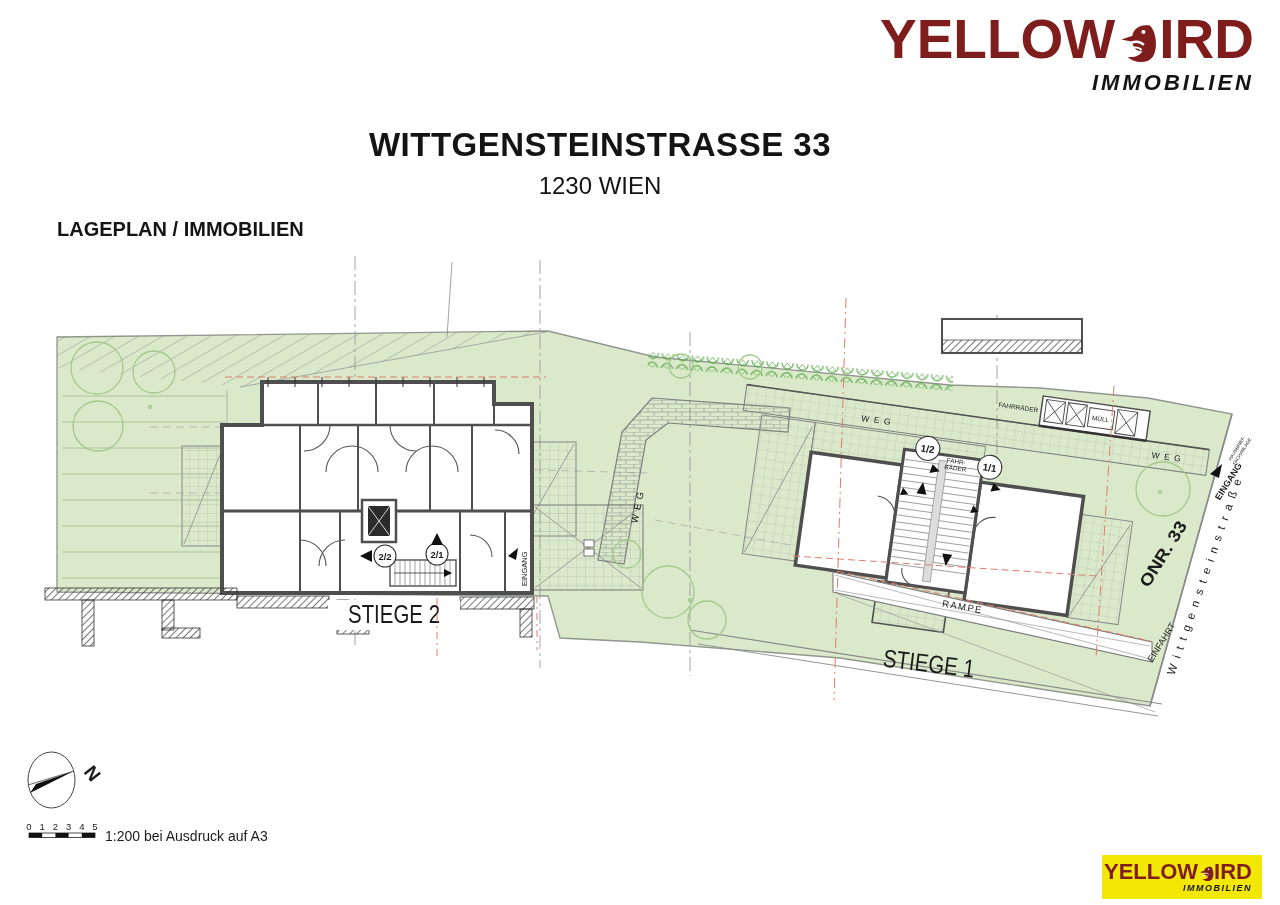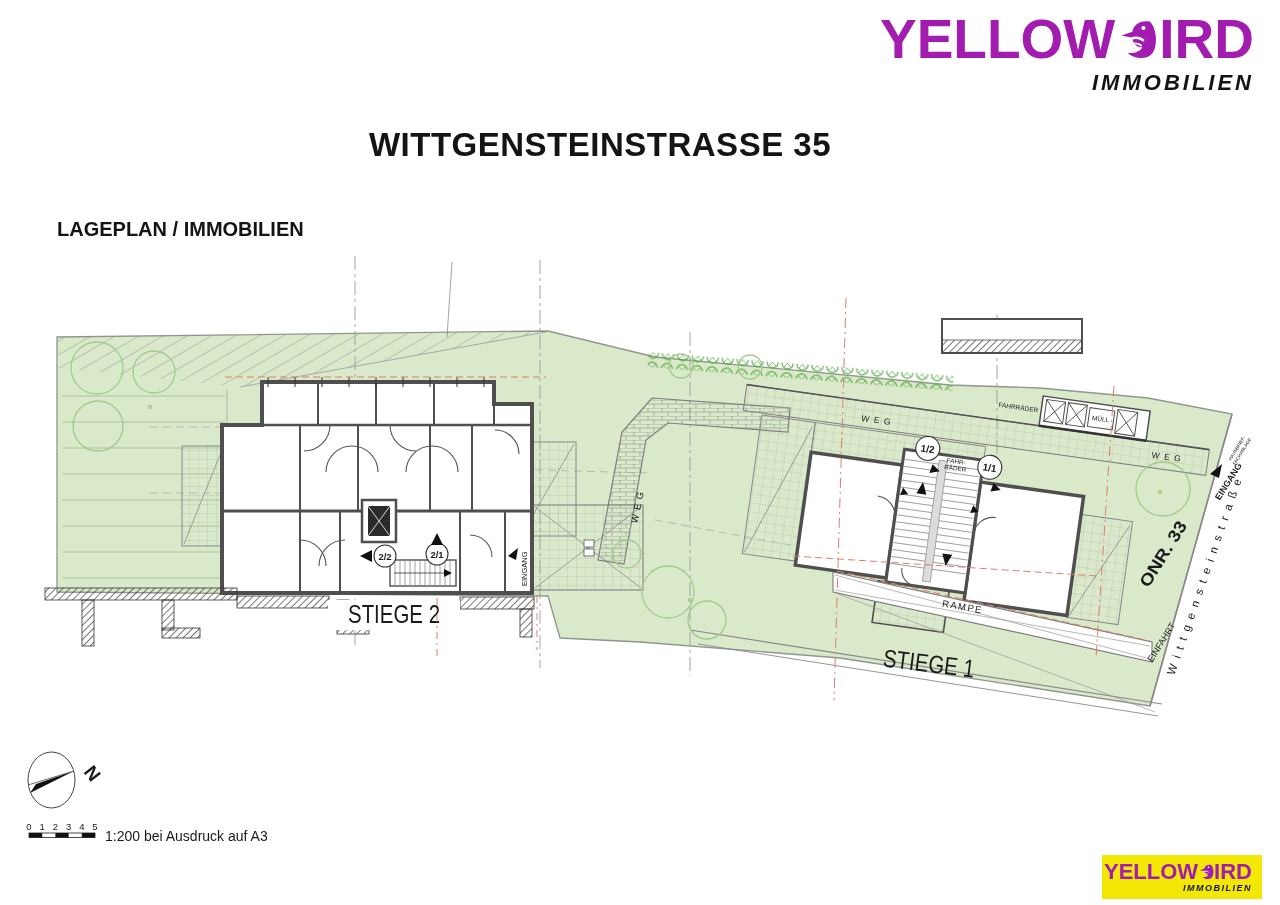--- a/index.html
+++ b/index.html
@@ -1,18 +1,18 @@
 <!DOCTYPE html>
 <html><head>
 <meta charset="utf-8">
 <style>
   html,body{margin:0;padding:0;background:#ffffff;}
   body{width:1280px;height:905px;position:relative;font-family:"Liberation Sans",sans-serif;color:#141414;overflow:hidden;}
   .brand-top{position:absolute;top:12px;right:26px;text-align:right;}
-  .brand-row{display:flex;align-items:center;font-weight:800;font-size:55px;letter-spacing:0px;line-height:1;color:#a21caf;}
+  .brand-row{display:flex;align-items:flex-end;font-weight:800;font-size:55px;letter-spacing:0px;line-height:1;color:#7f1d1d;}
   .brand-row .bird{width:46px;height:46px;margin:0 -1px;}
   .brand-sub{font-style:italic;font-weight:700;font-size:22px;letter-spacing:3px;margin-top:3px;}
   .titleblock{position:absolute;left:280px;top:126px;width:640px;text-align:center;}
   .title-main{font-size:33px;font-weight:700;letter-spacing:0.5px;}
   .title-sub{font-size:24px;font-weight:400;margin-top:8px;}
   .plan-caption{position:absolute;left:57px;top:218px;font-size:20px;font-weight:700;}
   .footer-logo{position:absolute;right:18px;bottom:6px;width:160px;height:44px;background:#F2E705;display:flex;flex-direction:column;justify-content:center;align-items:flex-end;padding:0 10px 0 8px;box-sizing:border-box;}
   .footer-logo .brand-row{font-size:22px;font-weight:800;}
   .footer-logo .brand-row .bird{width:18px;height:18px;}
   .footer-logo .brand-sub{font-size:9px;letter-spacing:1.5px;margin-top:0;}
@@ -37,21 +37,22 @@
     <span>YELLOW</span>
     <svg class="bird" viewBox="0 0 100 100">
         <use href="#bird"></use>
       </svg>
     <span>IRD</span>
   </div>
   <div class="brand-sub">IMMOBILIEN</div>
 </div>
 
 <div class="titleblock">
-  <div class="title-main">WITTGENSTEINSTRASSE 35</div>
+  <div class="title-main">WITTGENSTEINSTRASSE 33</div>
+  <div class="title-sub">1230 WIEN</div>
 </div>
 
 <div class="plan-caption">LAGEPLAN / IMMOBILIEN</div>
 
 <svg width="1280" height="905" viewBox="0 0 1280 905" style="position:absolute;left:0;top:0">
   <defs>
     <pattern id="grid" width="9" height="9" patternUnits="userSpaceOnUse">
       <path d="M9 0H0V9" fill="none" stroke="#b2b9ad" stroke-width="0.7"></path>
     </pattern>
     <pattern id="brick" width="14" height="8" patternUnits="userSpaceOnUse">

